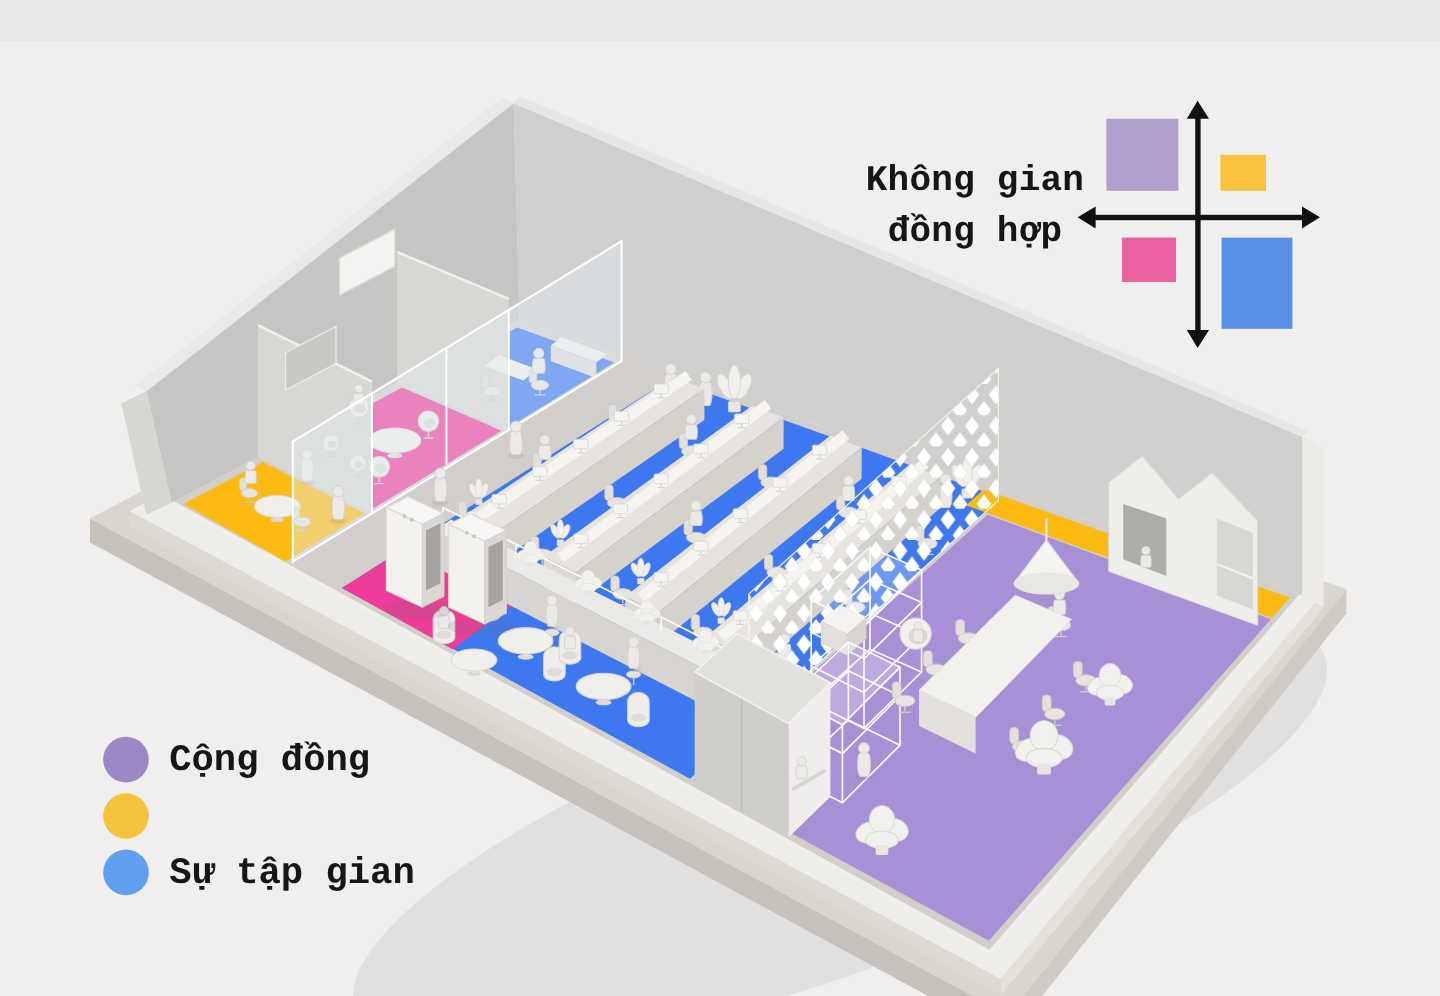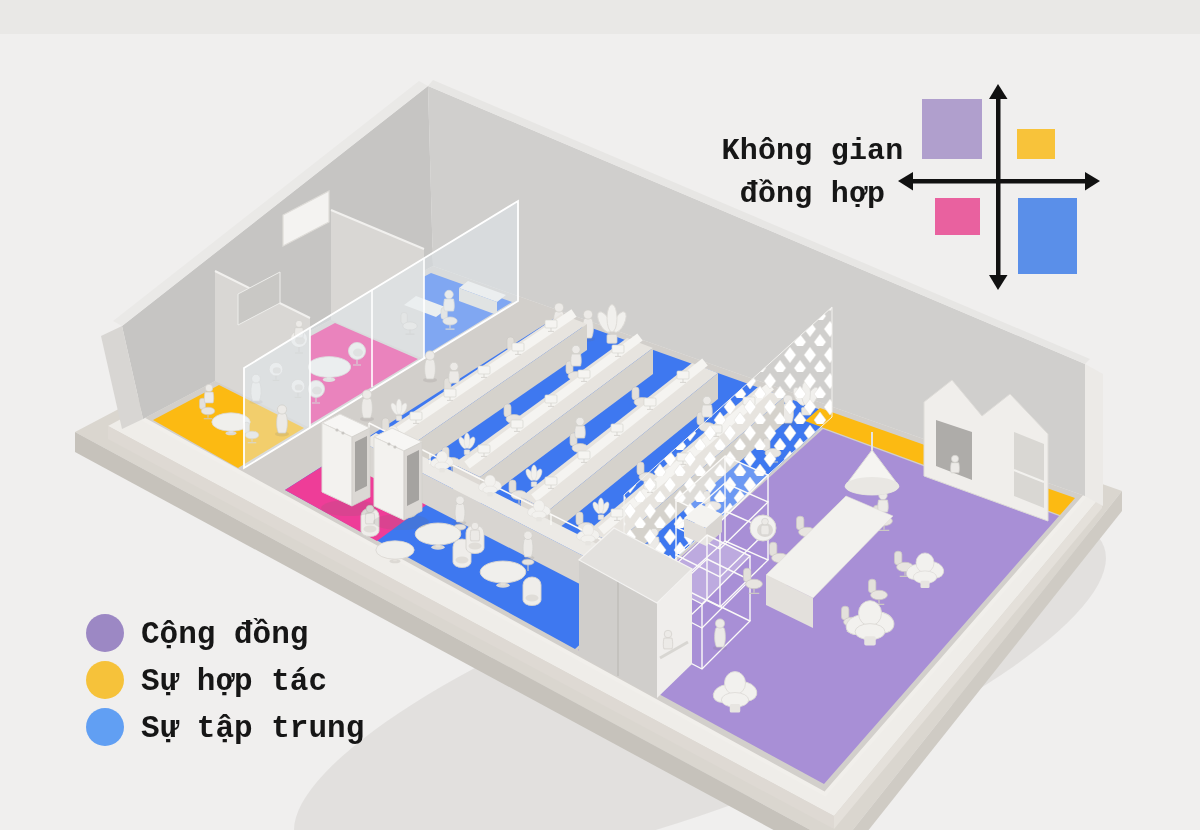--- a/index.html
+++ b/index.html
@@ -367,21 +367,20 @@
   <div>đồng hợp</div>
 </div>
 
 <div class="legend">
   <div class="legend-row">
     <span class="legend-dot" style="background-color: rgb(156, 136, 196);"></span>
     <span class="legend-label">Cộng đồng</span>
   </div>
   <div class="legend-row">
     <span class="legend-dot" style="background-color: rgb(246, 194, 58);"></span>
-    <span class="legend-label">Sự hợp tác</span>
   </div>
   <div class="legend-row">
     <span class="legend-dot" style="background-color: rgb(97, 159, 243);"></span>
-    <span class="legend-label">Sự tập trung</span>
+    <span class="legend-label">Sự tập gian</span>
   </div>
 </div>
 
 </div>
 
 </body></html>

